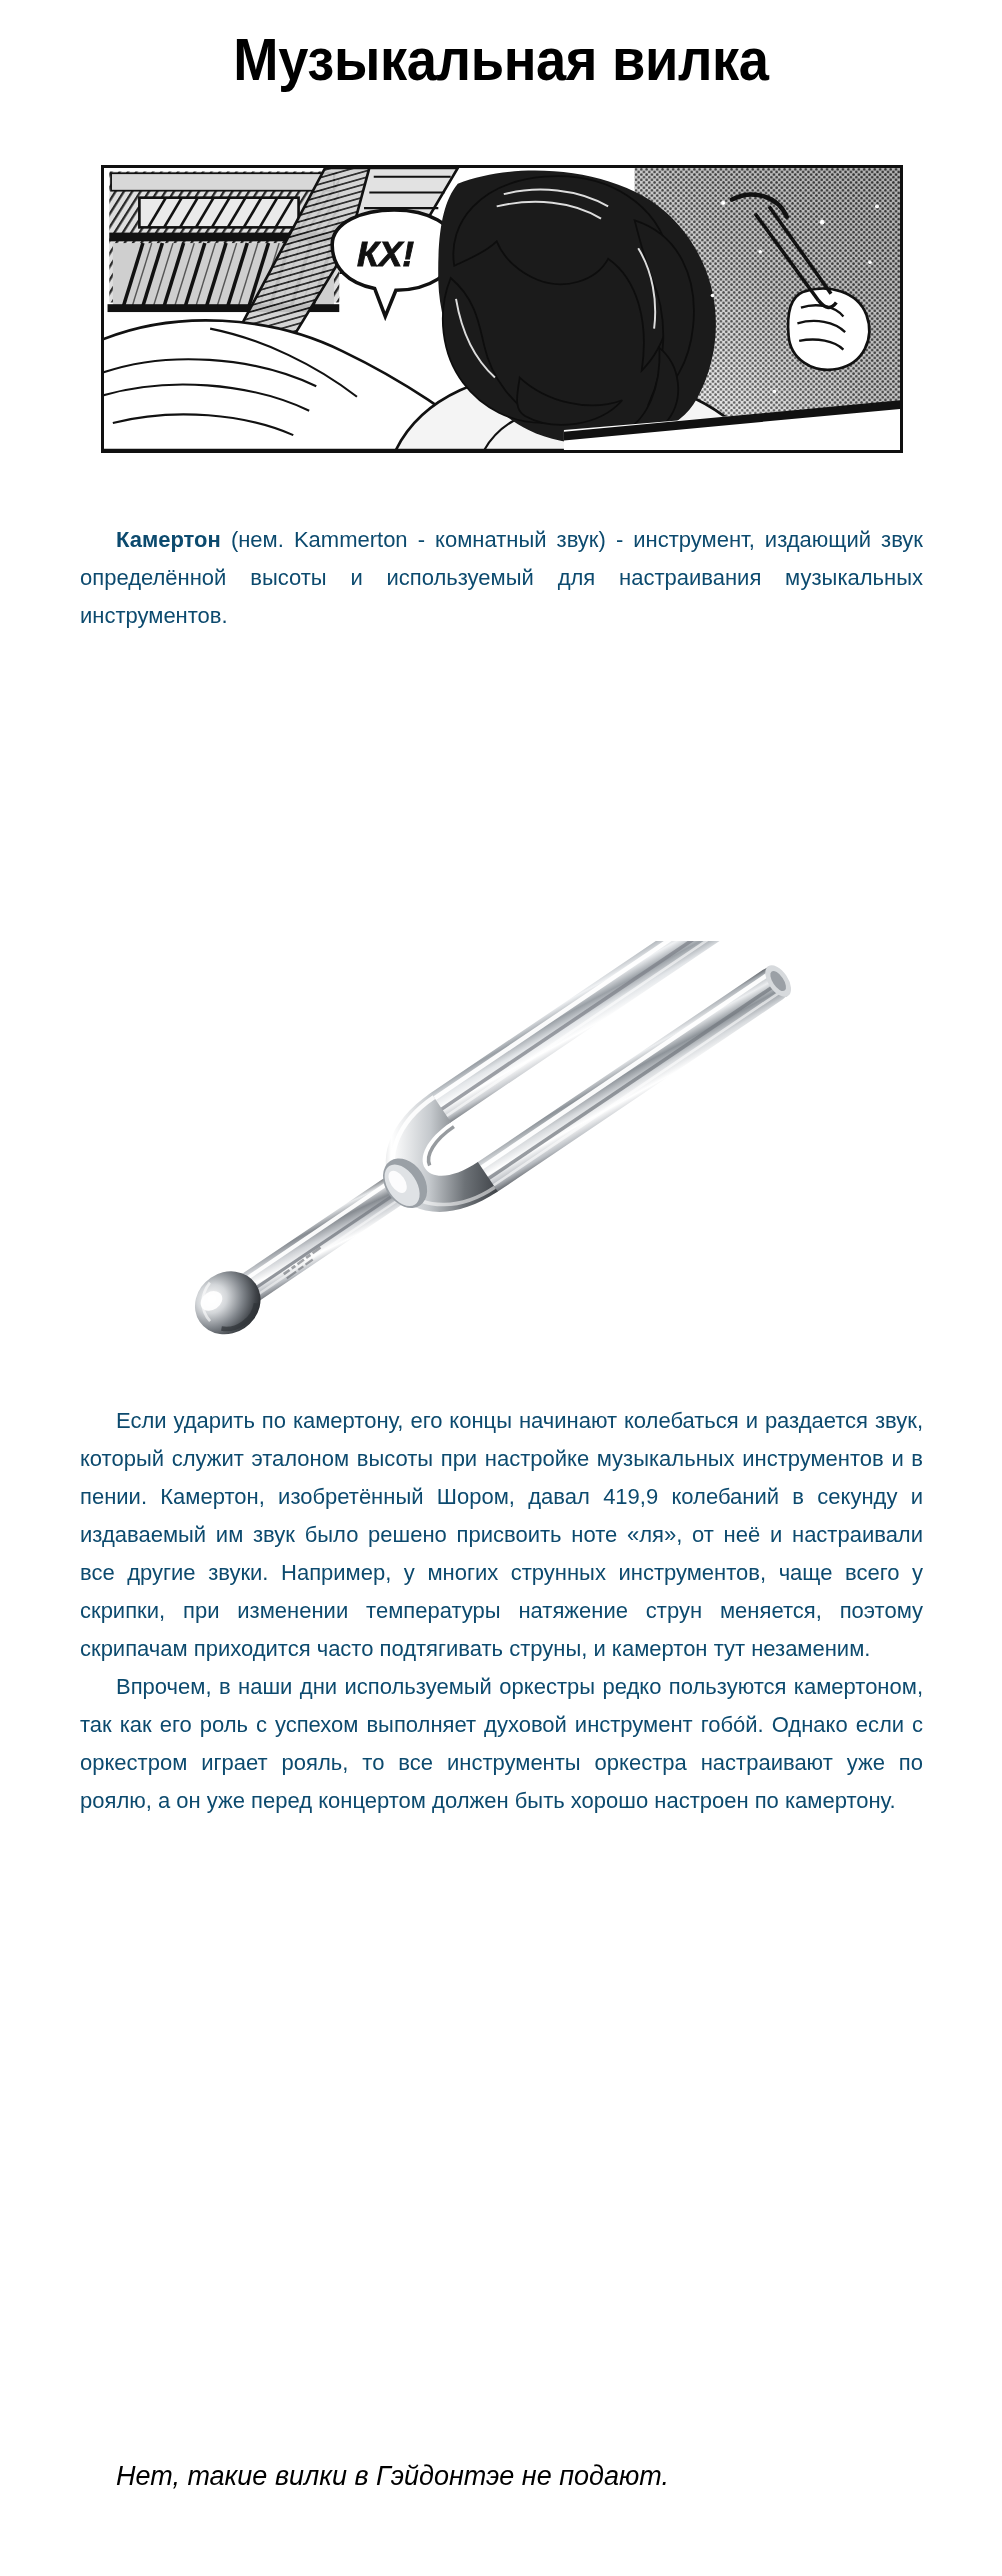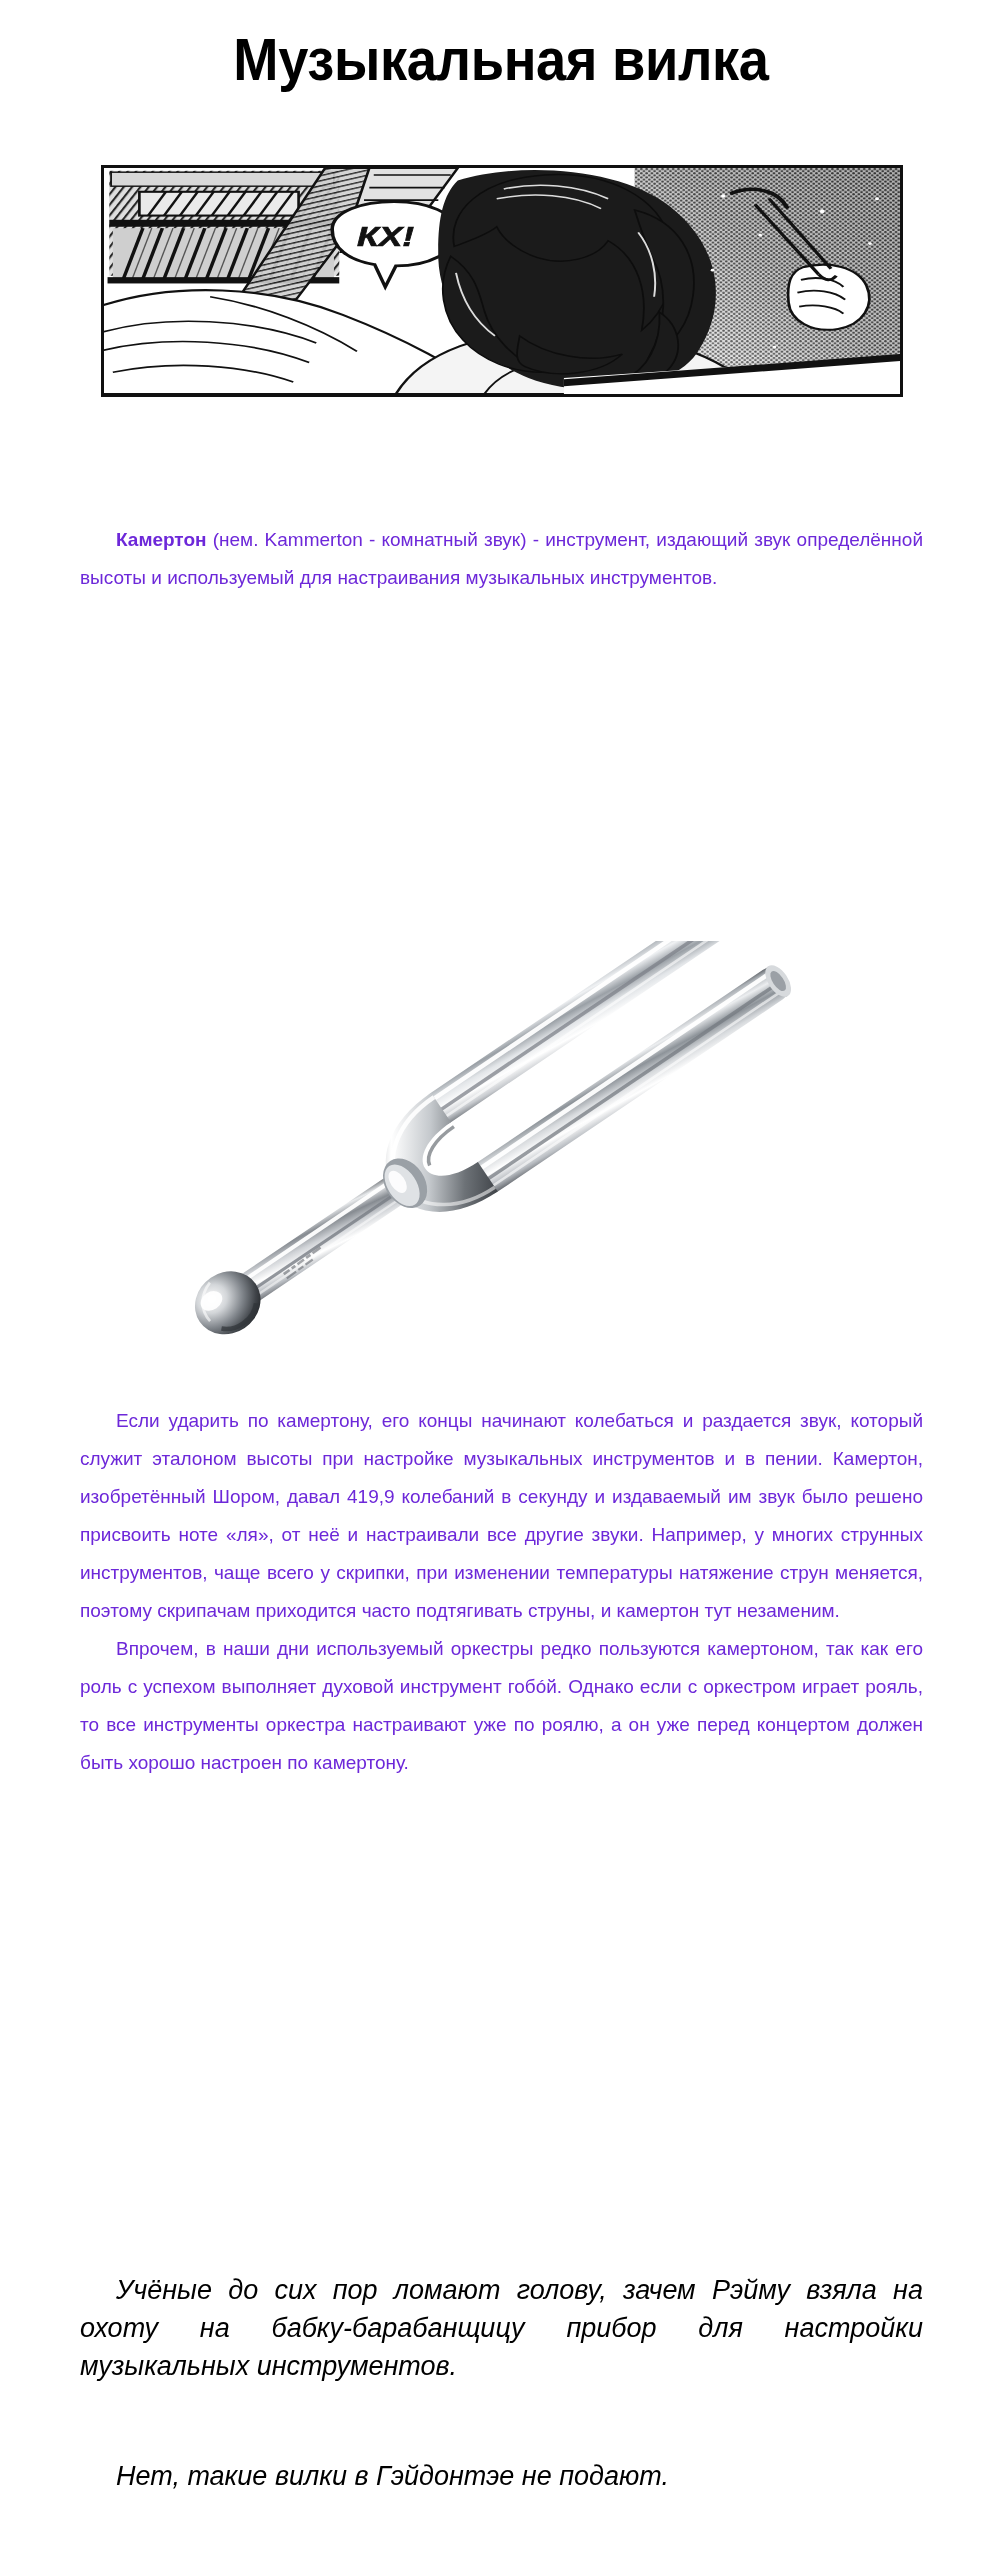--- a/index.html
+++ b/index.html
@@ -40,45 +40,45 @@
     transform-origin: 50% 50%;
     color: #000;
   }
 
   
   .manga-wrap {
     position: absolute;
     top: 165px;
     left: 101px;
     width: 802px;
-    height: 232px;
+    height: 288px;
     background: #e5e5e5;
     overflow: hidden;
   }
   .manga-frame {
     position: absolute;
     inset: 0;
     border: 3.6px solid #101010;
     box-sizing: border-box;
     overflow: hidden;
     background: #e9e9e9;
   }
   .manga-svg { display: block; width: 100%; height: 100%; }
 
   
   .body-block {
     position: absolute;
     left: 80px;
     width: 843px;
-    font-size: 19px;
+    font-size: 22px;
     line-height: 38px;
     text-align: justify;
     text-justify: inter-word;
     font-family: "Liberation Sans", sans-serif;
-    color: #6d28d9;
+    color: #0c4a6e;
   }
   .body-block p {
     margin: 0;
     text-indent: 36px;
   }
   .body-block b { font-weight: bold; }
 
   .block-a { top: 521px; }
   .block-b { top: 1402px; }
 
@@ -445,22 +445,19 @@
         </g>
       </g>
     </svg>
   </div>
 
   <div class="body-block block-b">
     <p>Если ударить по камертону, его концы начинают колебаться и раздается звук, который служит эталоном высоты при настройке музыкальных инструментов и в пении. Камертон, изобретённый Шором, давал 419,9 колебаний в секунду и издаваемый им звук было решено присвоить ноте «ля», от неё и настраивали все другие звуки. Например, у многих струнных инструментов, чаще всего у скрипки, при изменении температуры натяжение струн меняется, поэтому скрипачам приходится часто подтягивать струны, и камертон тут незаменим.</p>
     <p>Впрочем, в наши дни используемый оркестры редко пользуются камертоном, так как его роль с успехом выполняет духовой инструмент гобóй. Однако если с оркестром играет рояль, то все инструменты оркестра настраивают уже по роялю, а он уже перед концертом должен быть хорошо настроен по камертону.</p>
   </div>
 
-  <div class="italic-block italic-1">
-    <p>Учёные до сих пор ломают голову, зачем Рэйму взяла на охоту на бабку-барабанщицу прибор для настройки музыкальных инструментов.</p>
-  </div>
 
   <div class="italic-block italic-2">
     <p>Нет, такие вилки в Гэйдонтэе не подают.</p>
   </div>
 
 </div>
 
 
 </body></html>

